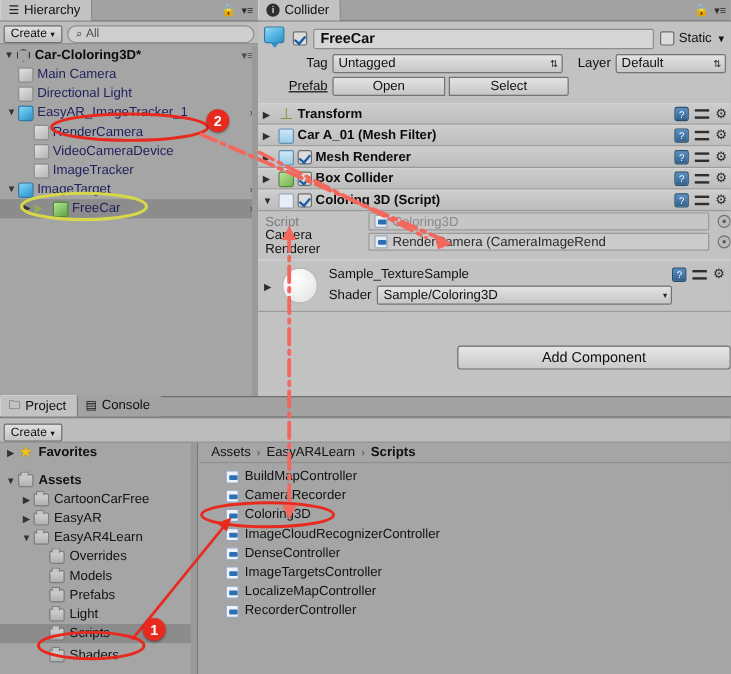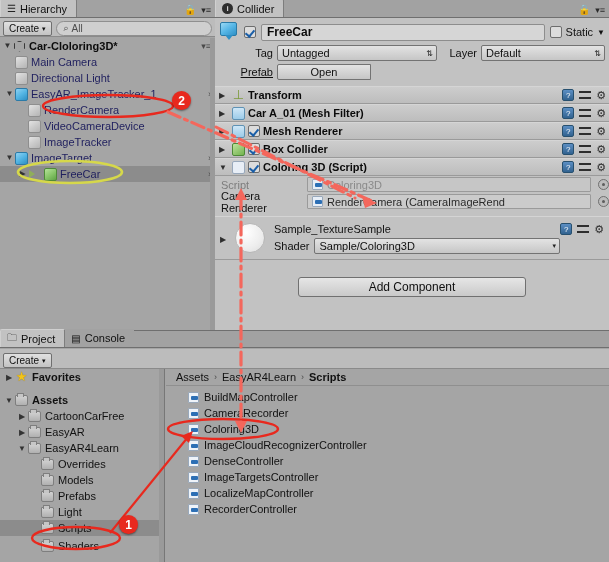--- a/index.html
+++ b/index.html
@@ -213,21 +213,21 @@
   }
   .mat-sphere {
     position:absolute; left:20px; top:6px; width:30px;height:30px;
     border-radius:50%; background: radial-gradient(circle at 35% 30%,#ffffff,#ededed 60%,#dcdcdc);
     border:1px solid #b8b8b8;
   }
   .mat-foldtri { position:absolute; left:5px; top:18px; font-size:8px; color:#2e2e2e; }
   .mat-name { margin-left:56px; font-size:11px; color:#111; height:16px; display:flex;align-items:center;}
   .mat-shader { margin-left:56px; display:flex; align-items:center; gap:5px; height:17px; }
 
-  .addcomp-wrap { display:flex; justify-content:center; margin-top:17px; }
+  .addcomp-wrap { display:flex; justify-content:flex-end; margin-top:28px; }
   .addcomp {
     width:228px; height:20px;
     background: linear-gradient(#e6e6e6,#c9c9c9);
     border:1px solid #707070; border-radius:3px;
     display:flex; align-items:center; justify-content:center;
     font-size:12px; color:#101010;
   }
 
   
   #project { left:0; top:330px; width:609px; height:232px; background:#a5a5a5; }
@@ -395,35 +395,38 @@
           </div>
           <div class="static-wrap">
             <div class="cbx"></div>
             <span>Static</span>
             <span style="font-size:8px;">▼</span>
           </div>
         </div>
 
         <div class="ih-row2">
           <span class="lab" style="width:54px;">Tag</span>
-          <div class="dropdown" style="width:160px;">
+          <div class="dropdown" style="width:192px;">
             <span>Untagged</span>
             <span class="arr">⇅</span>
           </div>
           <span class="lab" style="width:36px;">Layer</span>
           <div class="dropdown" style="flex:1;">
             <span>Default</span>
             <span class="arr">⇅</span>
           </div>
         </div>
 
         <div class="ih-row3">
           <span class="lab" style="width:54px;text-decoration:underline;">Prefab</span>
           <div class="btn-wide" style="width:94px;border-radius:2px 0 0 2px;">
             <span>Open</span>
+          </div>
+          <div class="btn-wide" style="width:100px;margin-left:-1px;border-radius:0 2px 2px 0;">
+            <span>Select</span>
           </div>
         </div>
       </div>
 
       <div id="comp-list" style="margin-top:5px;">
           <div class="comp-row">
             <span class="foldtri">▶</span>
             <span style="width: 13px; height: 13px; flex: 0 0 13px; display: inline-block; border-radius: 2px; background: none; color: rgb(126, 156, 60); font-size: 13px; line-height: 12px; text-align: center;">⊥</span>
             <span class="comp-title">Transform</span>
             <span class="comp-icons">

